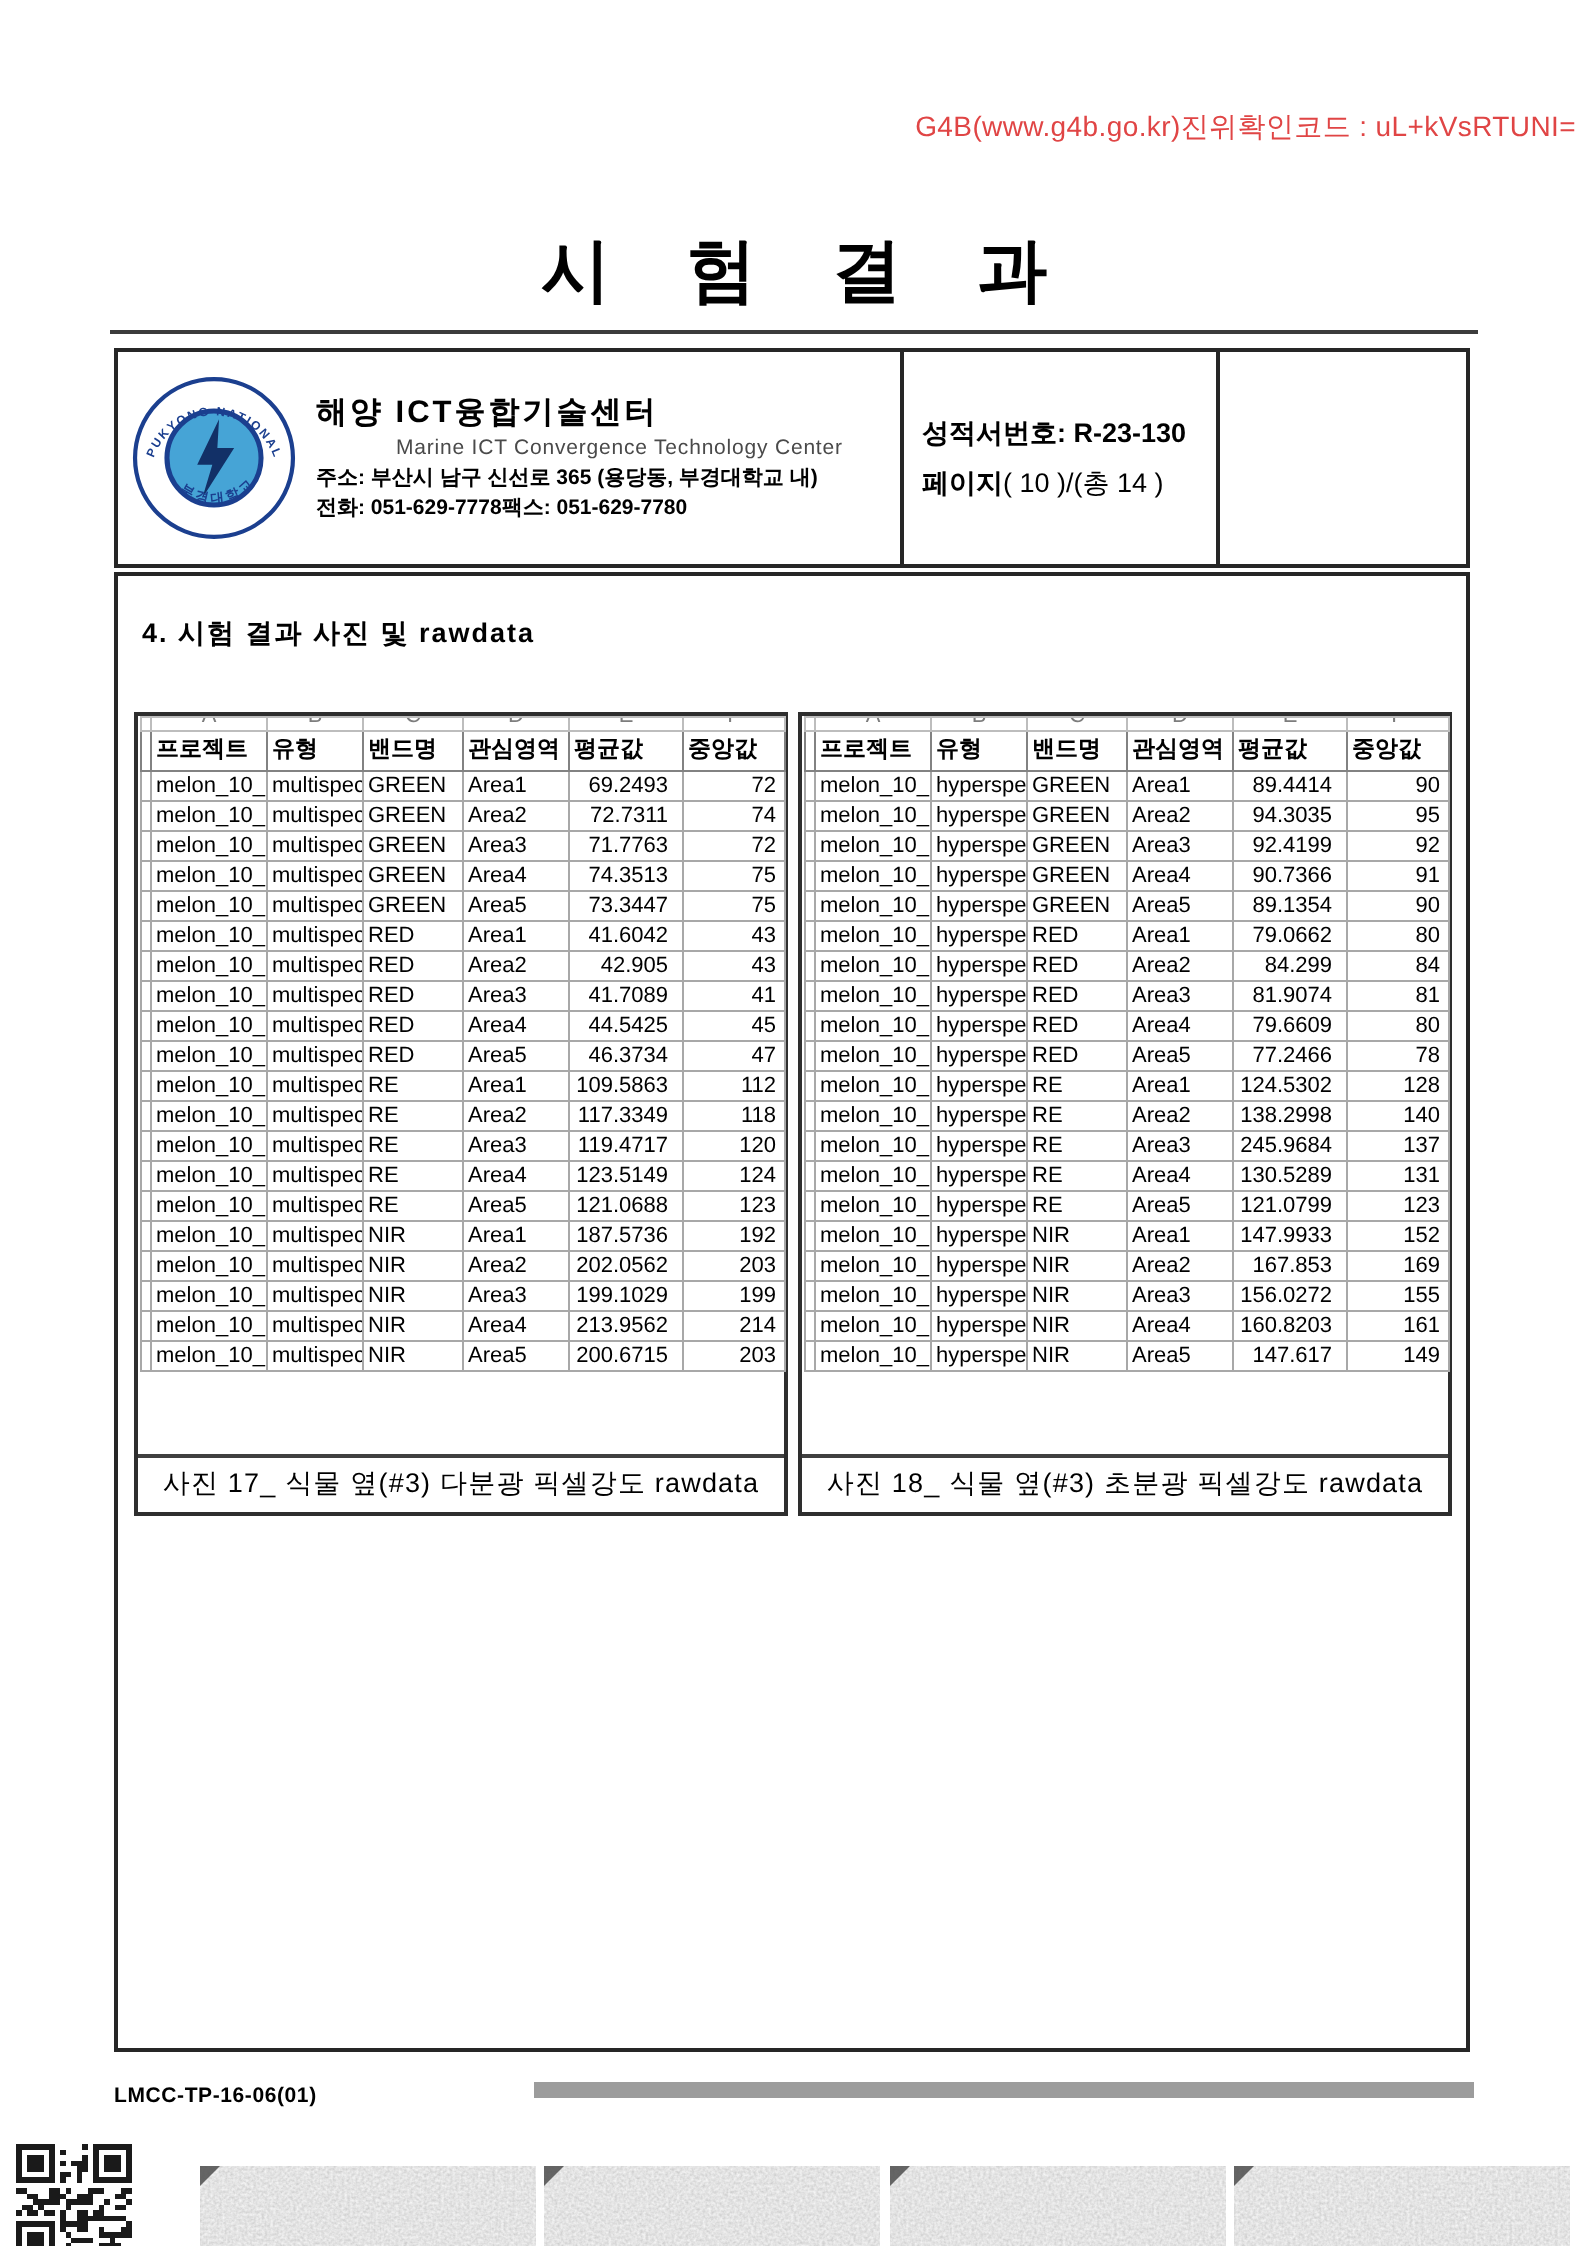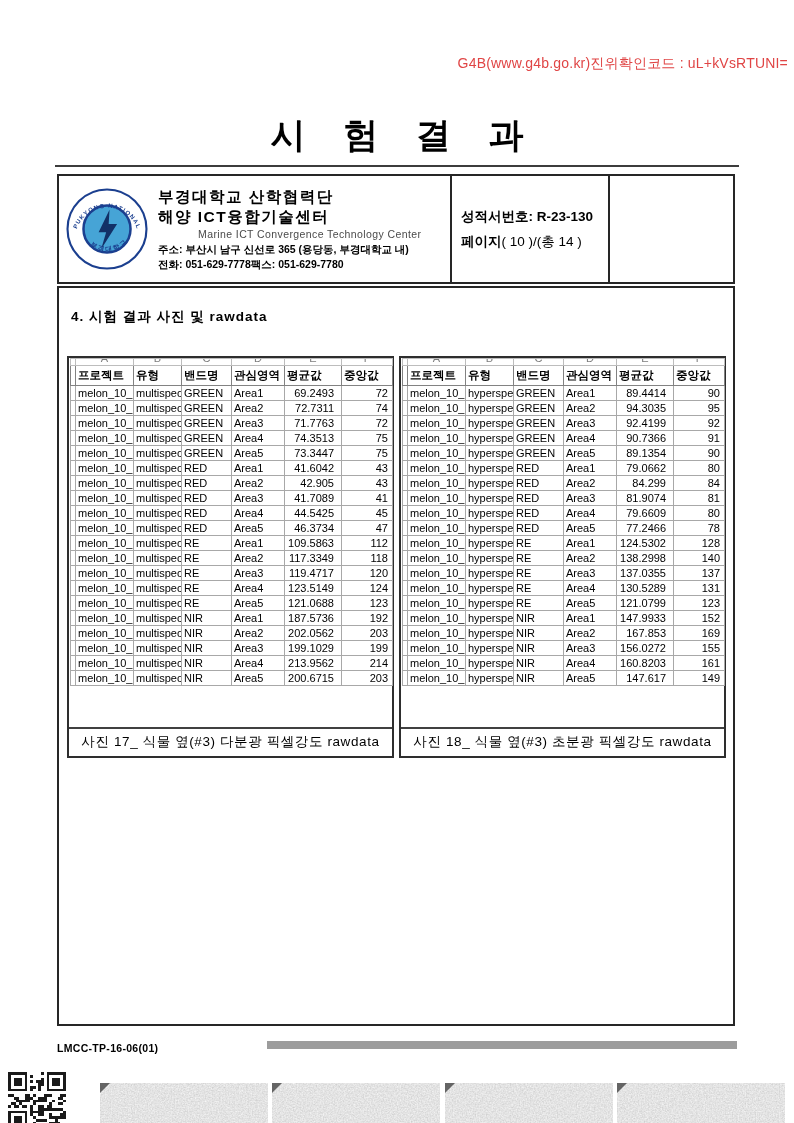--- a/index.html
+++ b/index.html
@@ -87,21 +87,20 @@
           <path d="M53 27 L40 54 L49 54 L43 74 L62 44 L52 44 Z" fill="#123067"></path>
           <text font-size="7.2" fill="#1b3f8f" font-weight="bold" letter-spacing="1.2" font-family="Liberation Sans, sans-serif">
             <textPath href="#arcTop" startOffset="4%">PUKYONG NATIONAL UNIVERSITY</textPath>
           </text>
           <text font-size="8" fill="#1b3f8f" font-weight="bold" letter-spacing="2" font-family="Liberation Sans, sans-serif">
             <textPath href="#arcBot" startOffset="18%">부경대학교</textPath>
           </text>
         </svg>
       </div>
       <div class="org-text">
-        <div class="org-l1">부경대학교 산학협력단</div>
         <div class="org-l2">해양 ICT융합기술센터</div>
         <div class="org-en">Marine ICT Convergence Technology Center</div>
         <div class="org-addr">주소: 부산시 남구 신선로 365 (용당동, 부경대학교 내)</div>
         <div class="org-tel">
           <span>전화: 051-629-7778</span>
           <span>팩스:  051-629-7780</span>
         </div>
       </div>
     </div>
     <div class="hcell rno">
@@ -496,21 +495,21 @@
               <td class="c3">Area2</td>
               <td class="c4">138.2998</td>
               <td class="c5">140</td>
             </tr>
             <tr>
               <td class="g"></td>
               <td class="c0">melon_10_</td>
               <td class="c1">hyperspec</td>
               <td class="c2">RE</td>
               <td class="c3">Area3</td>
-              <td class="c4">137.0355</td>
+              <td class="c4">245.9684</td>
               <td class="c5">137</td>
             </tr>
             <tr>
               <td class="g"></td>
               <td class="c0">melon_10_</td>
               <td class="c1">hyperspec</td>
               <td class="c2">RE</td>
               <td class="c3">Area4</td>
               <td class="c4">130.5289</td>
               <td class="c5">131</td>

